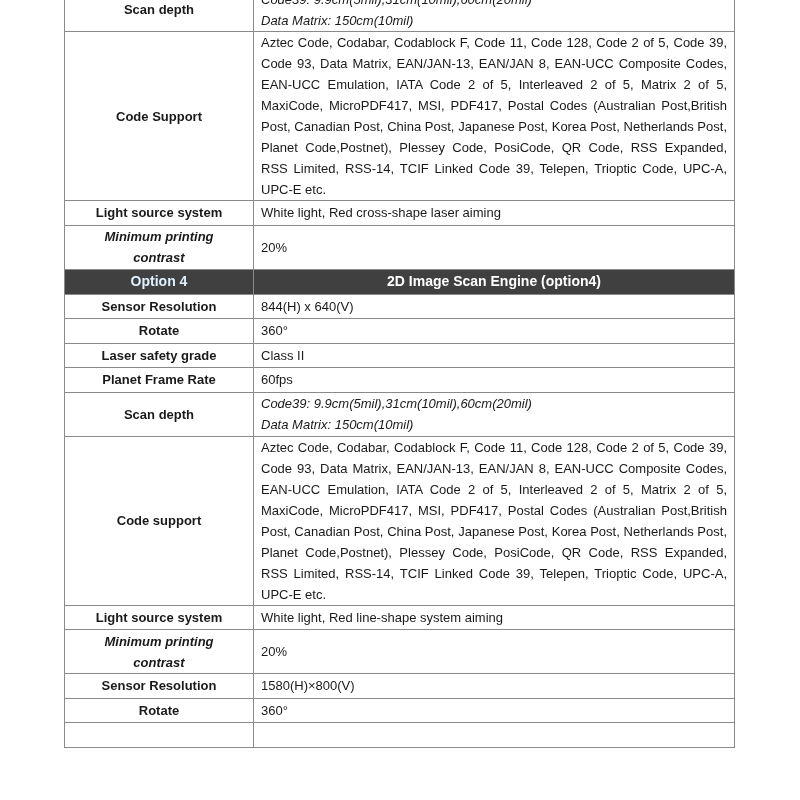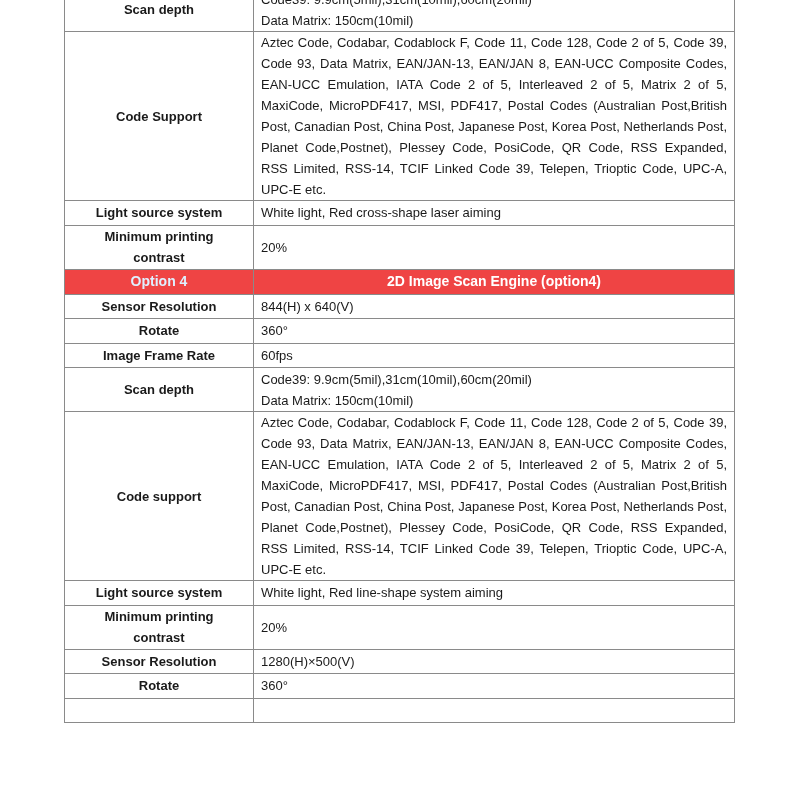--- a/index.html
+++ b/index.html
@@ -23,33 +23,33 @@
   }
   #spec col.c1 { width: 189px; }
   #spec col.c2 { width: 481px; }
   td.label { text-align: center; font-weight: bold; }
   td.value { text-align: left; }
   td.justify { text-align: justify; text-align-last: left; padding-top: 1px; padding-bottom: 1px; }
   tr.r1 td { height: 23.5px; }
   tr.r2 td { height: 43px; line-height: 21px; }
   tr.rbig td { height: 165px; margin-top: 48px; }
   tr.section td {
-    background: #ef4444;
+    background: #404040;
     color: #ffffff;
     font-weight: bold;
     font-size: 14px;
     text-align: center;
     height: 24px;
     border-color: #0b72c4;
     border-left-color: #8a8a8a;
     border-right-color: #8a8a8a;
     margin-top: 20px;
   }
   tr.section td.sec-label { color: #dff0ff; }
-  .line { display: block; }
+  .line { display: block; font-style: italic; }
 </style>
 </head>
 <body>
 
 <table id="spec">
   <colgroup>
       <col class="c1">
       <col class="c2">
     </colgroup>
   <tbody>
@@ -83,21 +83,25 @@
     </tr>
     <tr class="r1">
       <td class="label">Sensor Resolution</td>
       <td class="value">844(H) x 640(V)</td>
     </tr>
     <tr class="r1">
       <td class="label">Rotate</td>
       <td class="value">360°</td>
     </tr>
     <tr class="r1">
-      <td class="label">Image Frame Rate</td>
+      <td class="label">Laser safety grade</td>
+      <td class="value">Class II</td>
+    </tr>
+    <tr class="r1">
+      <td class="label">Planet Frame Rate</td>
       <td class="value">60fps</td>
     </tr>
     <tr class="r2">
       <td class="label">Scan depth</td>
       <td class="value">
         <span class="line">Code39: 9.9cm(5mil),31cm(10mil),60cm(20mil)</span>
         <span class="line">Data Matrix: 150cm(10mil)</span>
       </td>
     </tr>
     <tr class="rbig">
@@ -111,21 +115,21 @@
     <tr class="r2">
       <td class="label">
         <span class="line">Minimum printing</span>
         <span class="line">contrast</span>
       </td>
       <td class="value">20%</td>
     </tr>
 
     <tr class="r1">
       <td class="label">Sensor Resolution</td>
-      <td class="value">1280(H)×500(V)</td>
+      <td class="value">1580(H)×800(V)</td>
     </tr>
     <tr class="r1">
       <td class="label">Rotate</td>
       <td class="value">360°</td>
     </tr>
     <tr class="r1">
       <td class="label"></td>
       <td class="value"></td>
     </tr>
   </tbody>

